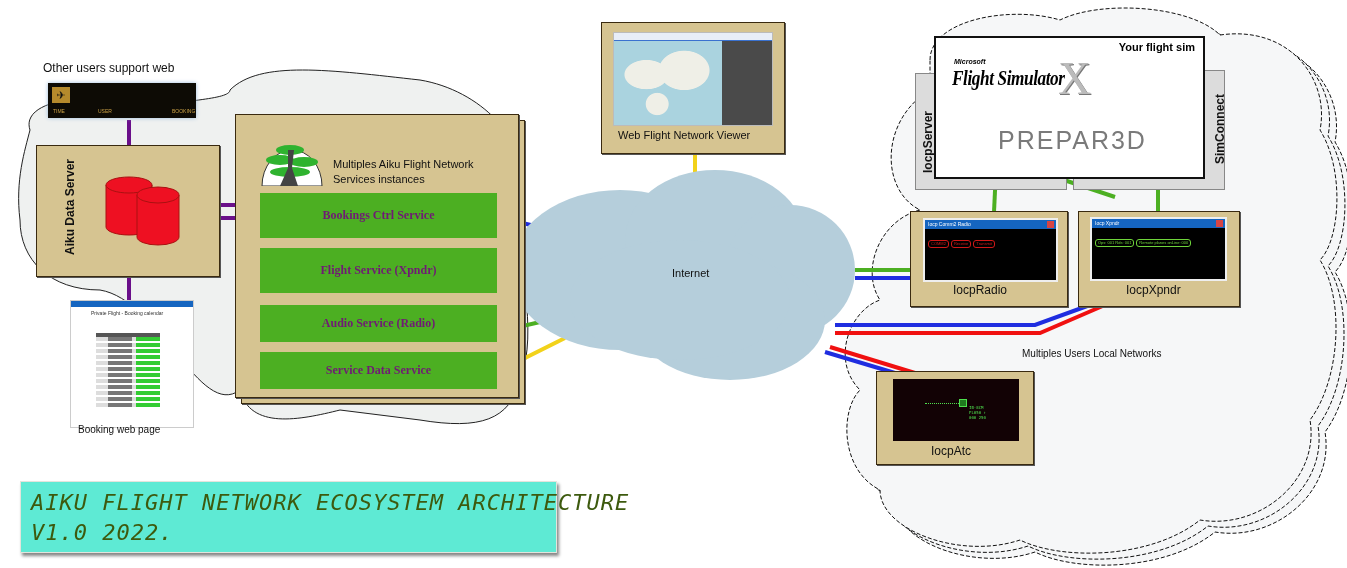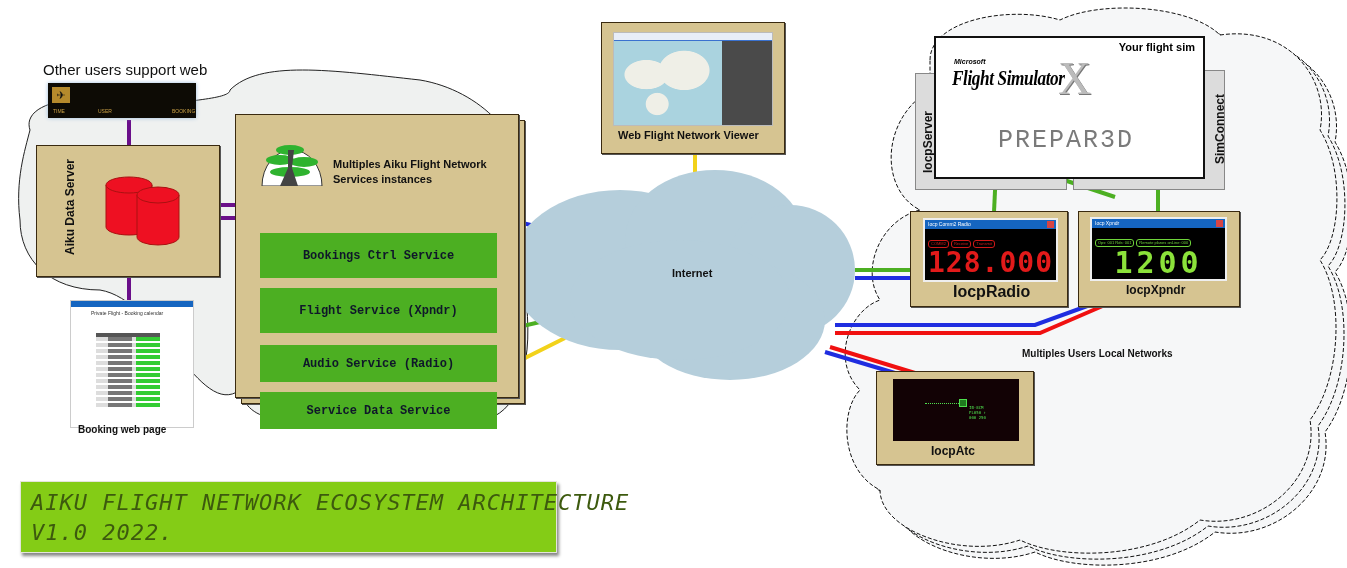--- a/index.html
+++ b/index.html
@@ -1,22 +1,22 @@
 <!DOCTYPE html>
 <html><head>
 <meta charset="utf-8">
 <style>
   html,body{margin:0;padding:0;background:#ffffff;}
   body{width:1347px;height:568px;position:relative;overflow:hidden;font-family:"Liberation Sans",sans-serif;}
   #diagram{position:absolute;left:0;top:0;width:1347px;height:568px;}
-  .lbl{position:absolute;font-family:"Liberation Sans",sans-serif;font-weight:bold;color:#111;font-size:12px;white-space:nowrap;}
+  .lbl{position:absolute;font-family:"Liberation Sans",sans-serif;font-weight:normal;color:#111;font-size:12px;white-space:nowrap;}
   .tan{position:absolute;background:#d6c491;border:1px solid #3a2a10;box-shadow:1px 1px 0 #555;}
-  .svc{position:absolute;background:#4caf22;display:flex;align-items:center;justify-content:center;font-weight:bold;font-size:12px;color:#0f172a;font-family:Liberation Mono, monospace;margin-top:40px;}
+  .svc{position:absolute;background:#4caf22;display:flex;align-items:center;justify-content:center;font-weight:bold;font-size:12px;color:#701a75;font-family:Liberation Serif, serif;}
   .vert{position:absolute;transform:rotate(-90deg);transform-origin:center;font-weight:bold;font-size:12px;color:#111;white-space:nowrap;font-family:"Liberation Sans",sans-serif;}
-  .title-box{position:absolute;left:20px;top:481px;width:535px;height:70px;background:#84cc16;box-shadow:2px 3px 3px #888;border:1px solid #e4e4dc;}
+  .title-box{position:absolute;left:20px;top:481px;width:535px;height:70px;background:#5eead4;box-shadow:2px 3px 3px #888;border:1px solid #e4e4dc;}
   .title-text{position:absolute;left:10px;top:6px;font-family:"DejaVu Sans Mono",monospace;font-style:italic;font-size:22px;color:#3d5a0e;letter-spacing:1px;line-height:30px;white-space:pre;}
   .win{position:absolute;background:#f2f2f2;border:1px solid #ccc;}
   .win-bar{height:9px;background:#1565c0;color:#fff;font-size:5px;line-height:9px;padding-left:3px;position:relative;}
   .win-x{position:absolute;right:2px;top:1px;width:7px;height:7px;background:#d64545;}
   .seg{font-family:"DejaVu Sans Mono",monospace;font-weight:bold;letter-spacing:1px;}
   .pill{display:inline-block;border:1px solid currentColor;border-radius:3px;font-size:4px;padding:0 2px;margin-right:2px;line-height:6px;}
 </style>
 </head>
 <body>
 
@@ -56,21 +56,21 @@
 
   <g filter="">
     <ellipse cx="620" cy="270" rx="110" ry="80" fill="#b5cedb"></ellipse>
     <ellipse cx="715" cy="240" rx="90" ry="70" fill="#b5cedb"></ellipse>
     <ellipse cx="790" cy="270" rx="65" ry="65" fill="#b5cedb"></ellipse>
     <ellipse cx="730" cy="320" rx="95" ry="60" fill="#b5cedb"></ellipse>
     <ellipse cx="680" cy="300" rx="110" ry="60" fill="#b5cedb"></ellipse>
   </g>
 </svg>
 
-<div class="lbl" style="left:43px;top:61px;font-size:15px;font-weight:normal;">Other users support web</div>
+<div class="lbl" style="left:43px;top:61px;font-size:12px;font-weight:normal;">Other users support web</div>
 <div style="position:absolute;left:48px;top:83px;width:148px;height:35px;background:#0d0b05;box-shadow:0 0 4px #9bd;">
   <div style="position:absolute;left:4px;top:4px;width:18px;height:16px;background:#b58a2c;color:#111;font-size:11px;line-height:16px;text-align:center;">✈</div>
   <div style="position:absolute;left:5px;top:25px;color:#c9a046;font-size:5px;">TIME</div>
   <div style="position:absolute;left:50px;top:25px;color:#c9a046;font-size:5px;">USER</div>
   <div style="position:absolute;left:124px;top:25px;color:#c9a046;font-size:5px;">BOOKING</div>
 </div>
 
 <div class="tan" style="left:36px;top:145px;width:182px;height:130px;"></div>
 <div class="vert" style="left:20px;top:200px;width:100px;text-align:center;">Aiku Data Server</div>
 <svg style="position:absolute;left:104px;top:175px;" width="78" height="72">
@@ -118,40 +118,38 @@
 <div style="position:absolute;left:915px;top:73px;width:150px;height:115px;background:#dcdcdc;border:1px solid #888;"></div>
 <div class="vert" style="left:893px;top:135px;width:70px;text-align:center;">IocpServer</div>
 <div style="position:absolute;left:1073px;top:70px;width:150px;height:118px;background:#dcdcdc;border:1px solid #888;"></div>
 <div class="vert" style="left:1180px;top:122px;width:80px;text-align:center;">SimConnect</div>
 
 <div style="position:absolute;left:934px;top:36px;width:267px;height:139px;background:#fff;border:2px solid #111;">
   <div style="position:absolute;right:8px;top:3px;font-weight:bold;font-size:11px;">Your flight sim</div>
   <div style="position:absolute;left:18px;top:20px;font-size:7px;font-style:italic;font-weight:bold;">Microsoft</div>
   <div style="position:absolute;left:16px;top:28px;font-family:'Liberation Serif',serif;font-style:italic;font-weight:bold;font-size:21px;transform:scaleX(0.82);transform-origin:left;letter-spacing:-0.5px;">Flight Simulator</div>
   <div style="position:absolute;left:122px;top:14px;font-family:'Liberation Serif',serif;font-size:46px;color:#bbb;text-shadow:1px 1px 0 #777;">X</div>
-  <div style="position:absolute;left:62px;top:88px;font-family:Liberation Mono, monospace;font-size:25px;letter-spacing:2px;color:#7a7a7a;">PREPAR3D</div>
+  <div style="position:absolute;left:62px;top:88px;font-family:Liberation Sans, sans-serif;font-size:25px;letter-spacing:2px;color:#7a7a7a;">PREPAR3D</div>
 </div>
 
 <div class="tan" style="left:910px;top:211px;width:156px;height:94px;"></div>
 <div class="win" style="left:923px;top:218px;width:131px;height:60px;background:#000;border:2px solid #eee;">
   <div class="win-bar"><span>Iocp Comm2 Radio</span><span class="win-x"></span></div>
   <div style="padding:2px 3px;color:#d01818;">
     <span class="pill">COMM2</span><span class="pill">Receive</span><span class="pill">Transmit</span>
   </div>
-  <div class="seg" style="color:#e21a1a;font-size:28px;line-height:30px;text-align:center;margin-top:-3px;">128.000</div>
 </div>
-<div class="lbl" style="left:953px;top:283px;font-size:16px;">IocpRadio</div>
+<div class="lbl" style="left:953px;top:283px;font-size:12px;">IocpRadio</div>
 
 <div class="tan" style="left:1078px;top:211px;width:160px;height:94px;"></div>
 <div class="win" style="left:1090px;top:217px;width:133px;height:60px;background:#000;border:2px solid #eee;">
   <div class="win-bar"><span>Iocp Xpndr</span><span class="win-x"></span></div>
   <div style="padding:2px 3px;color:#6ed43a;white-space:nowrap;">
     <span class="pill">Ops: 001  Rds: 001</span><span class="pill">Remote planes onLine: 000</span>
   </div>
-  <div class="seg" style="color:#8be23a;font-size:30px;line-height:32px;text-align:center;margin-top:-3px;letter-spacing:4px;">1200</div>
 </div>
 <div class="lbl" style="left:1126px;top:283px;font-size:12px;">IocpXpndr</div>
 
 <div class="lbl" style="left:1022px;top:348px;font-size:10px;">Multiples Users Local Networks</div>
 
 <div class="tan" style="left:876px;top:371px;width:156px;height:92px;"></div>
 <div style="position:absolute;left:893px;top:379px;width:126px;height:62px;background:#120205;">
   <div style="position:absolute;left:32px;top:24px;width:40px;height:1px;border-top:1px dotted #4ee04e;"></div>
   <div style="position:absolute;left:66px;top:20px;width:6px;height:6px;border:1px solid #4ee04e;background:#1f7a1f;"></div>
   <div style="position:absolute;left:76px;top:26px;color:#4ee04e;font-size:4px;line-height:5px;font-family:'DejaVu Sans Mono',monospace;">

